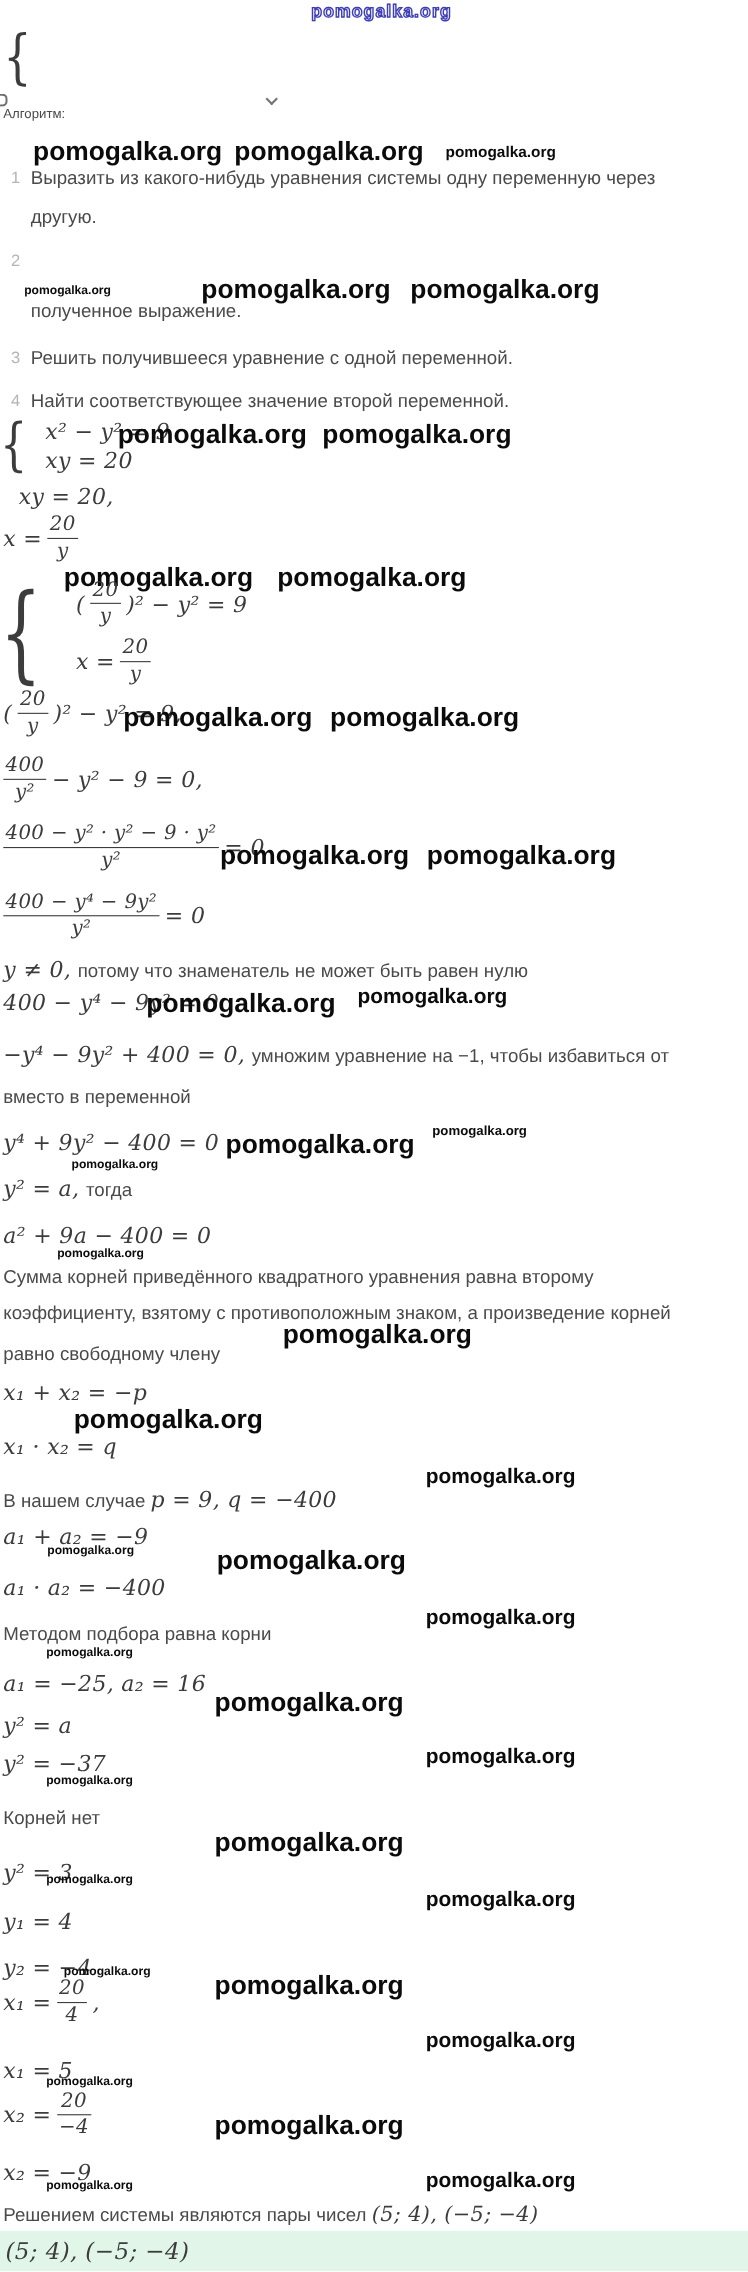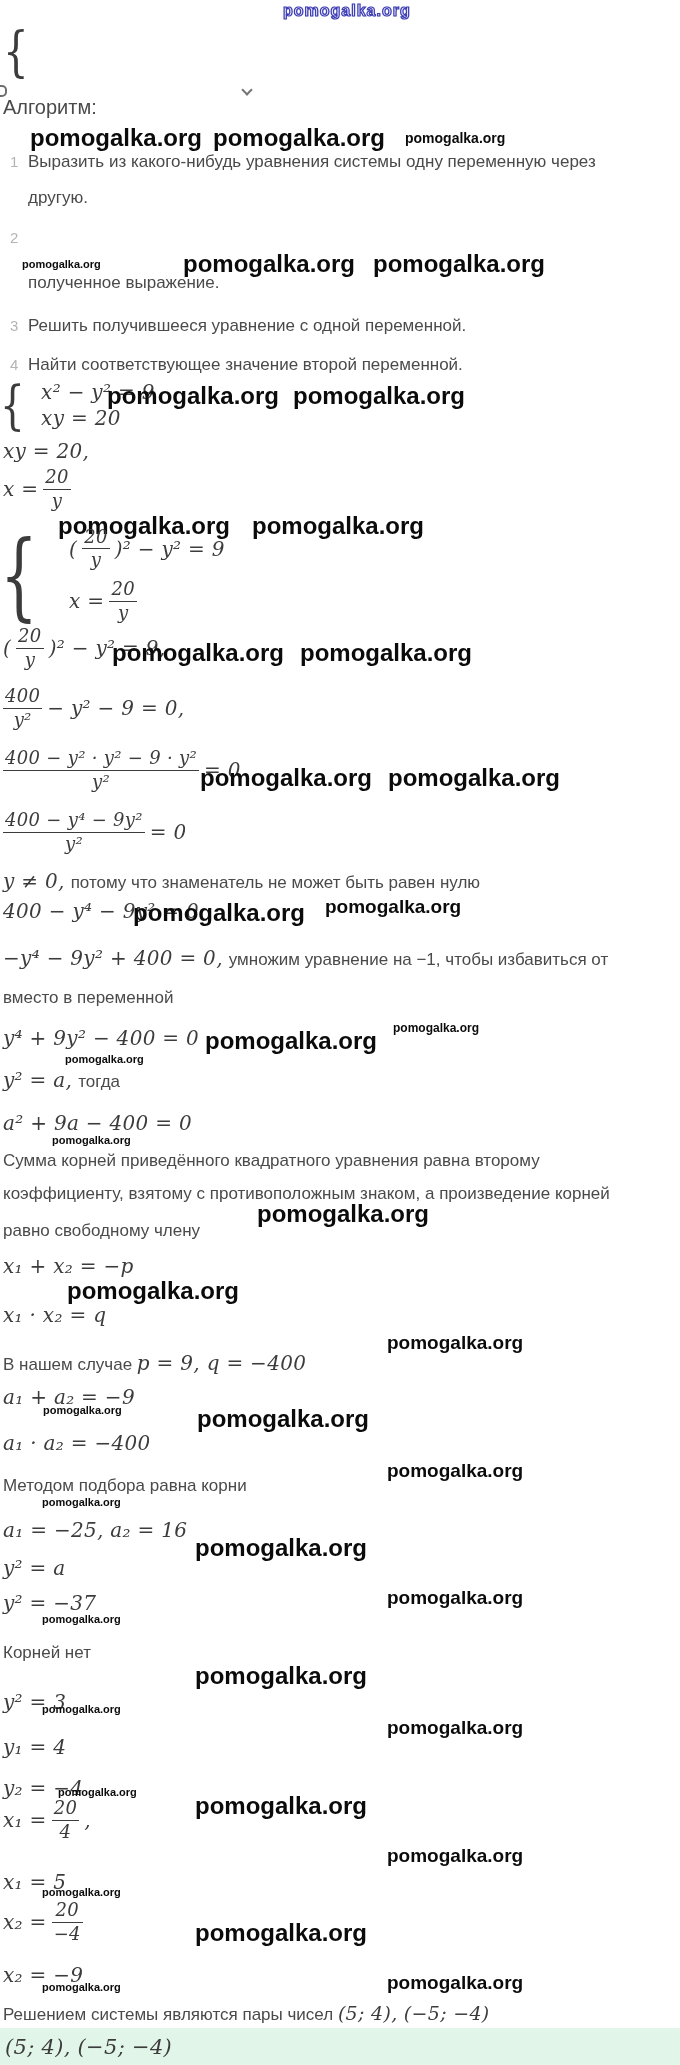--- a/index.html
+++ b/index.html
@@ -41,21 +41,21 @@
 
   <div class="logo">pomogalka.org</div>
 
   <div class="sys" style="left:3px;top:25px;height:54px">
     <span class="brace" style="font-size:54px;transform:scale(.75,1)">{</span>
   </div>
 
   <span class="frag frag-c"></span>
   <span class="frag frag-v"></span>
 
-  <div class="row sans" style="left:3px;top:96px;font-size:20px">Алгоритм:</div>
+  <div class="row sans" style="left:3px;top:96px;font-size:12px">Алгоритм:</div>
 
   <span class="wm wm-lg" style="left:30px;top:126px">pomogalka.org</span>
   <span class="wm wm-lg" style="left:213px;top:126px">pomogalka.org</span>
   <span class="wm wm-md2" style="left:405px;top:131px">pomogalka.org</span>
 
   <span class="step-num" style="left:10px;top:153px">1</span>
   <div class="row sans" style="left:28px;top:152px">Выразить из какого-нибудь уравнения системы одну переменную через</div>
   <div class="row sans" style="left:28px;top:188px">другую.</div>
 
   <span class="step-num" style="left:10px;top:229px">2</span>
@@ -73,21 +73,21 @@
   <div class="sys" style="left:0;top:379px;height:52px">
     <span class="brace" style="font-size:52px;transform:scale(.75,1)">{</span>
     <div class="sys-rows">
       <div class="math" style="line-height:26px">x² − y² = 9</div>
       <div class="math" style="line-height:26px">xy = 20</div>
     </div>
   </div>
   <span class="wm wm-lg" style="left:107px;top:384px">pomogalka.org</span>
   <span class="wm wm-lg" style="left:293px;top:384px">pomogalka.org</span>
 
-  <div class="row math" style="left:3px;top:439px">xy = 20,</div>
+  <div class="row math" style="left:17px;top:439px">xy = 20,</div>
 
   <div class="row math fline" style="left:3px;top:467px">
     <span>x =</span>
     <span class="frac">
       <span class="fnum">20</span>
       <span class="fden">y</span>
     </span>
   </div>
   <span class="wm wm-lg" style="left:58px;top:514px">pomogalka.org</span>
   <span class="wm wm-lg" style="left:252px;top:514px">pomogalka.org</span>

